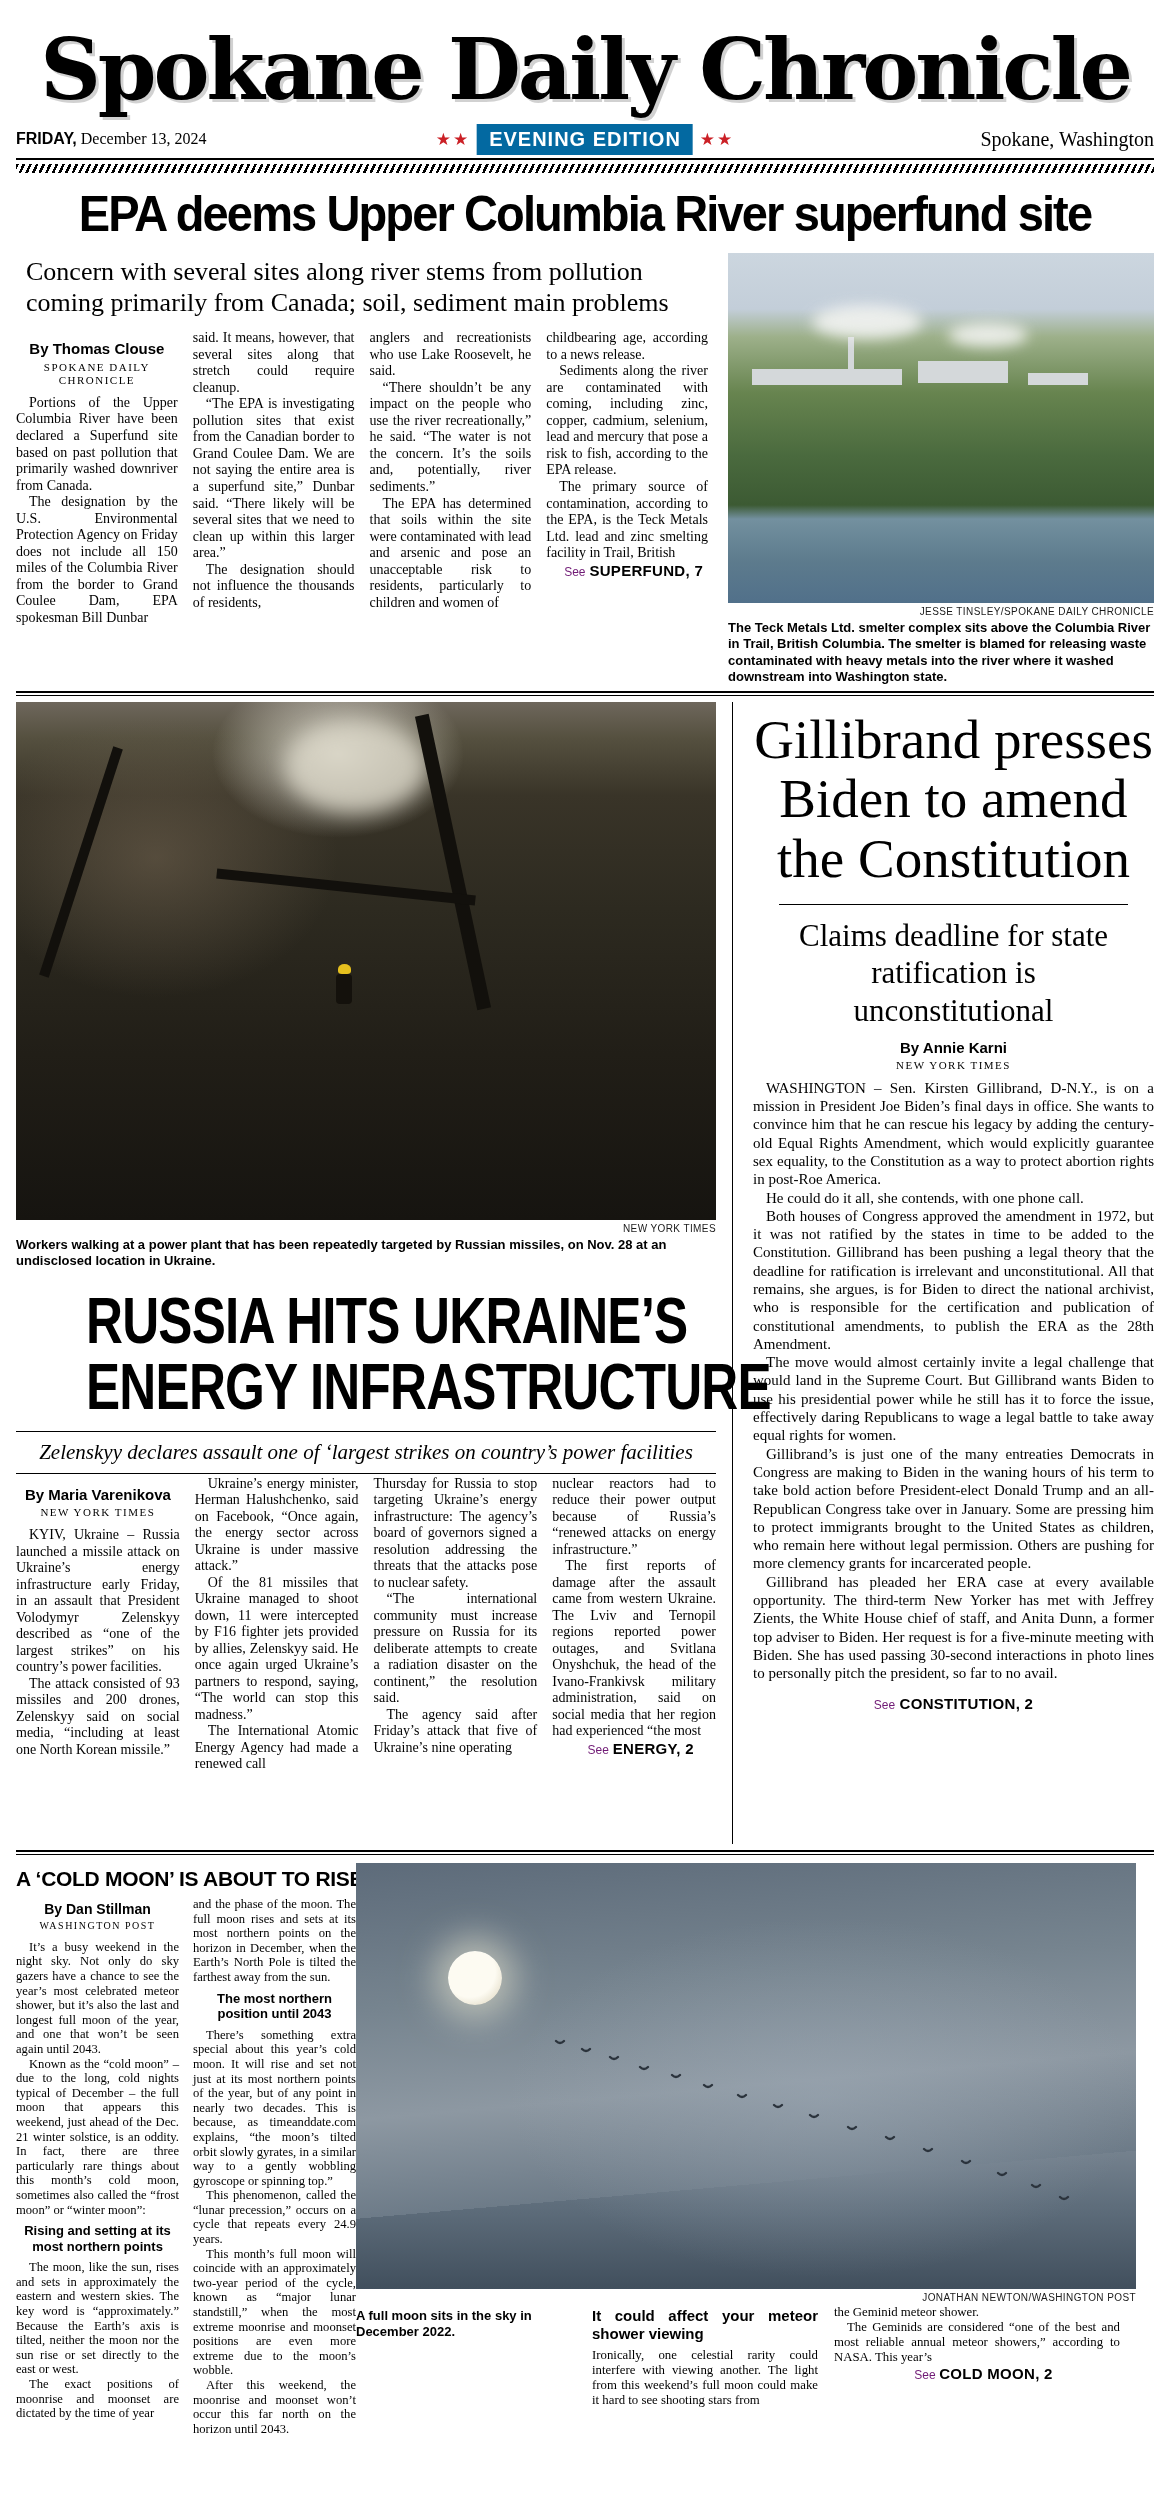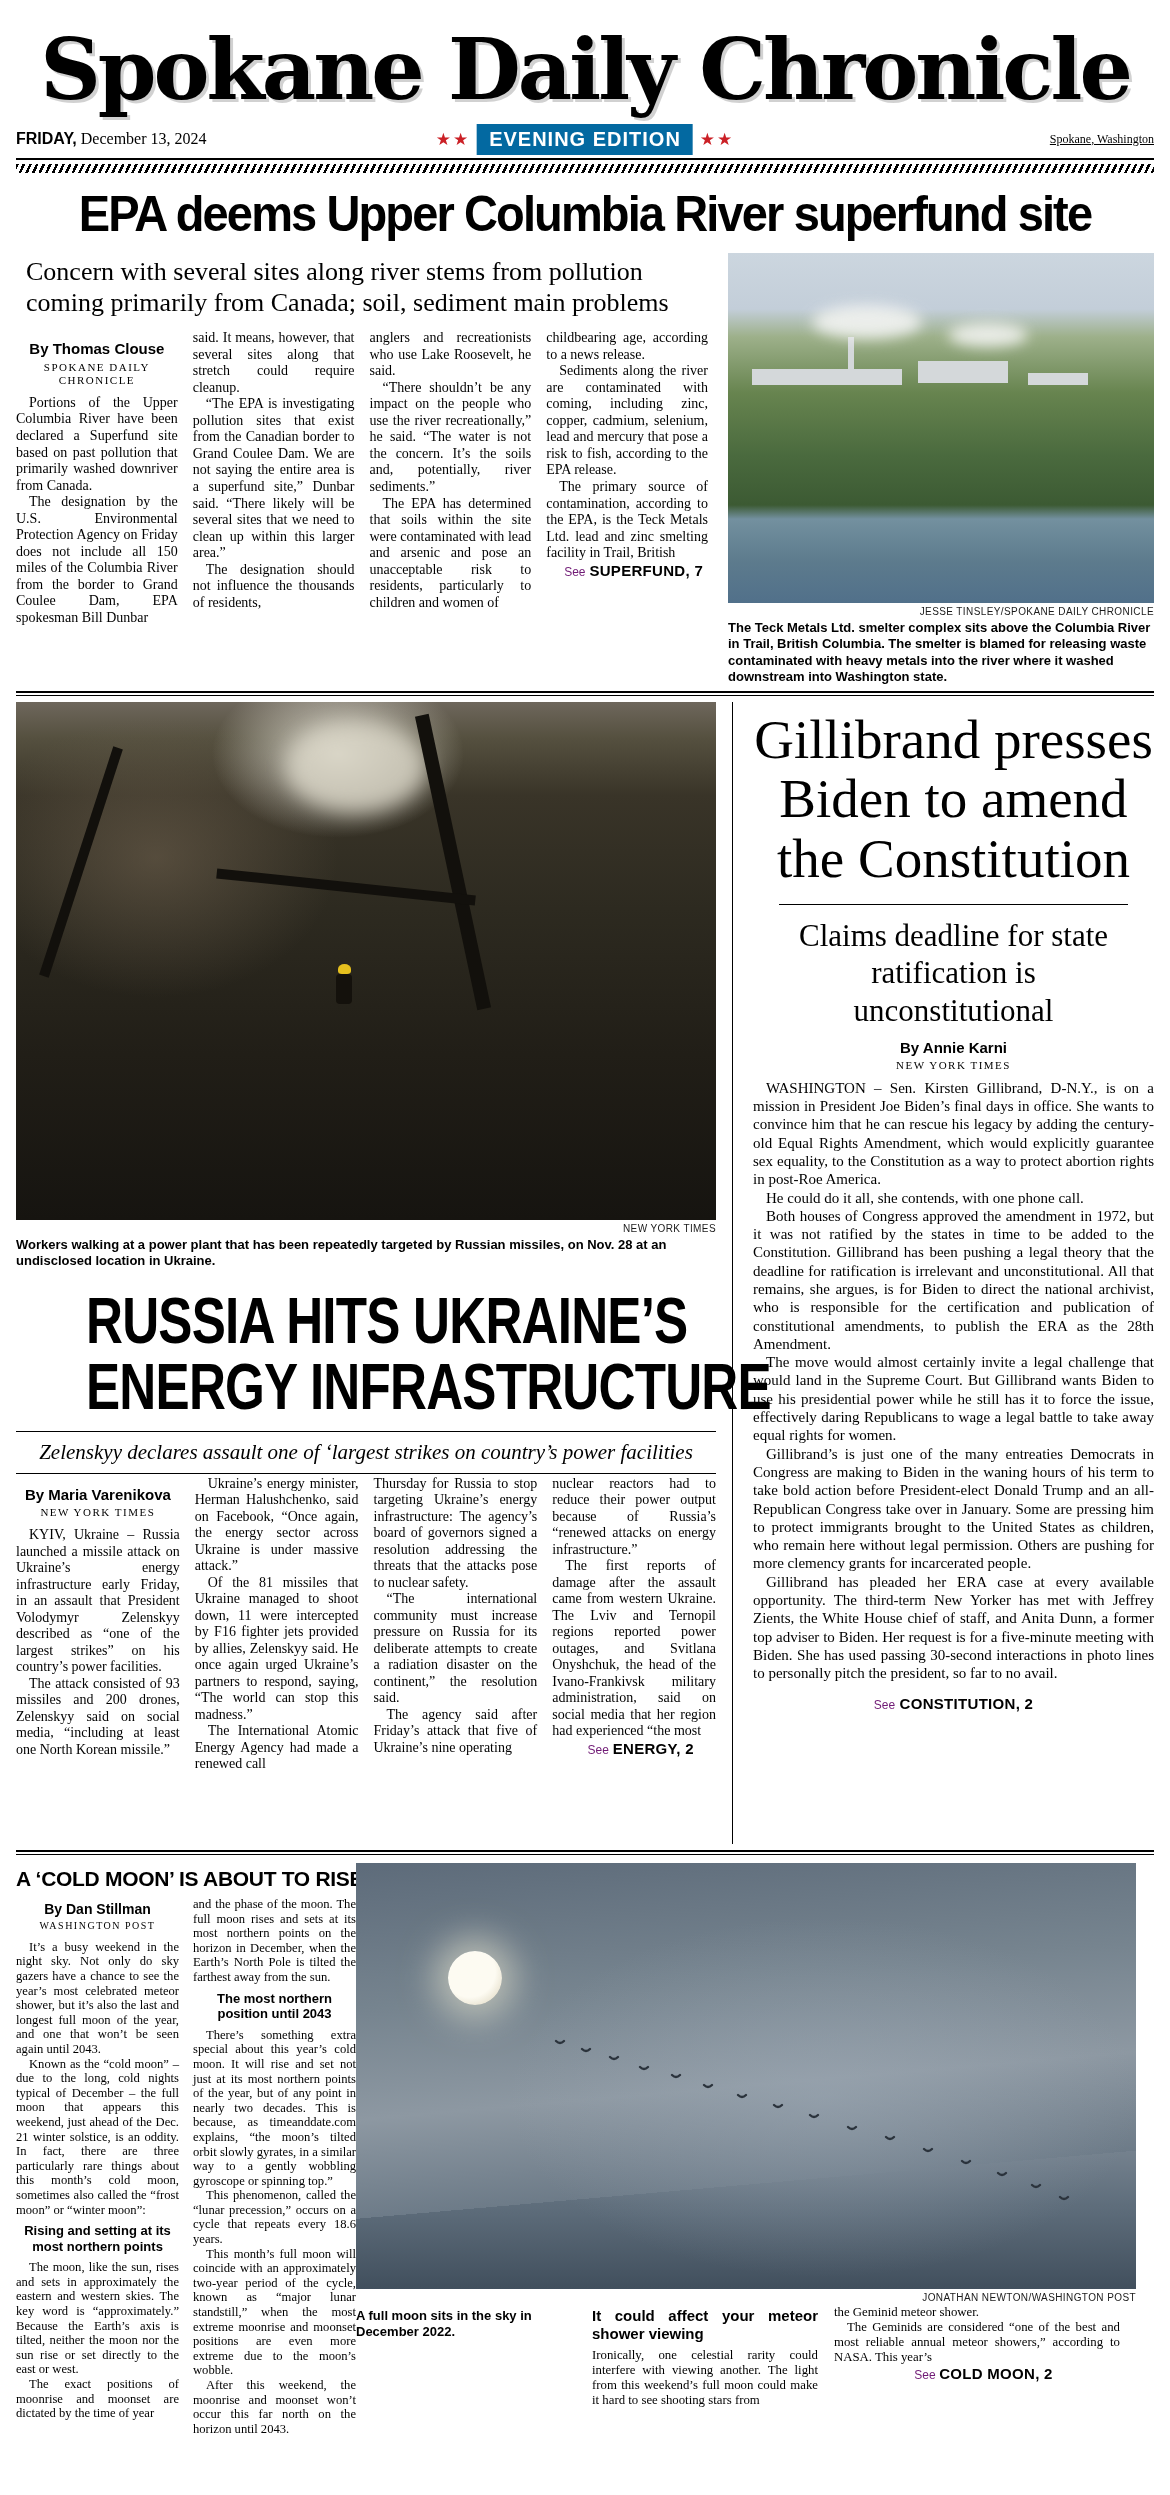--- a/index.html
+++ b/index.html
@@ -18,21 +18,21 @@
     text-align:center; padding-top:28px; line-height:1.0;
     text-shadow:3px 3px 0 rgba(0,0,0,0.18);
     white-space:nowrap;
   }
   .dateline {
     margin-top:14px; display:flex; align-items:center; justify-content:space-between;
     border-bottom:2px solid #000; padding-bottom:6px; position:relative; height:34px;
   }
   .dl-left { font-size:16px; }
   .dl-day { font-family:"Liberation Sans", sans-serif; font-weight:bold; }
-  .dl-right { font-size:12px;text-decoration:underline; }
+  .dl-right { font-size:20px; }
   .dl-center { position:absolute; left:50%; transform:translateX(-50%); display:flex; align-items:center; gap:7px; }
   .stars { color:#cb2026; font-size:17px; letter-spacing:2px; }
   .edition-box {
     background:#0369a1; color:#fff; font-family:"Liberation Sans", sans-serif;
     font-weight:bold; font-size:20px; letter-spacing:1px; padding:4px 12px;
   }
   .hatch {
     margin-top:4px; height:9px;
     background:repeating-linear-gradient(115deg,#000 0 2.5px,#fff 2.5px 6px);
   }
@@ -294,21 +294,21 @@
               <p>The exact positions of moonrise and moonset are dictated by the time of year</p>
             </div>
         </div>
         <div class="col body-col">
           <div class="first-flush">
               <p>and the phase of the moon. The full moon rises and sets at its most northern points on the horizon in December, when the Earth’s North Pole is tilted the farthest away from the sun.</p>
             </div>
           <h4 class="inner-sub">The most northern position until 2043</h4>
           <div>
               <p>There’s something extra special about this year’s cold moon. It will rise and set not just at its most northern points of the year, but of any point in nearly two decades. This is because, as timeanddate.com explains, “the moon’s tilted orbit slowly gyrates, in a similar way to a gently wobbling gyroscope or spinning top.”</p>
-              <p>This phenomenon, called the “lunar precession,” occurs on a cycle that repeats every 18.6 years.</p>
+              <p>This phenomenon, called the “lunar precession,” occurs on a cycle that repeats every 24.9 years.</p>
               <p>This month’s full moon will coincide with an approximately two-year period of the cycle, known as “major lunar standstill,” when the most extreme moonrise and moonset positions are even more extreme due to the moon’s wobble.</p>
               <p>After this weekend, the moonrise and moonset won’t occur this far north on the horizon until 2043.</p>
             </div>
         </div>
       </div>
     </div>
 
     <div class="moon-right">
       <div class="photo moon-photo">
         <div class="moon-disc"></div>

